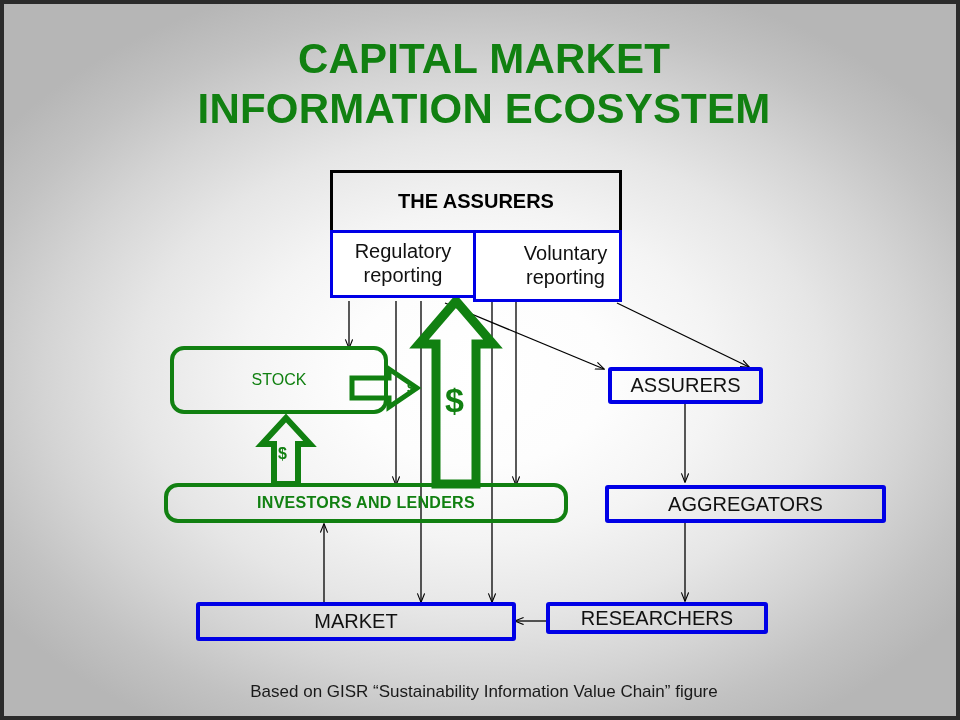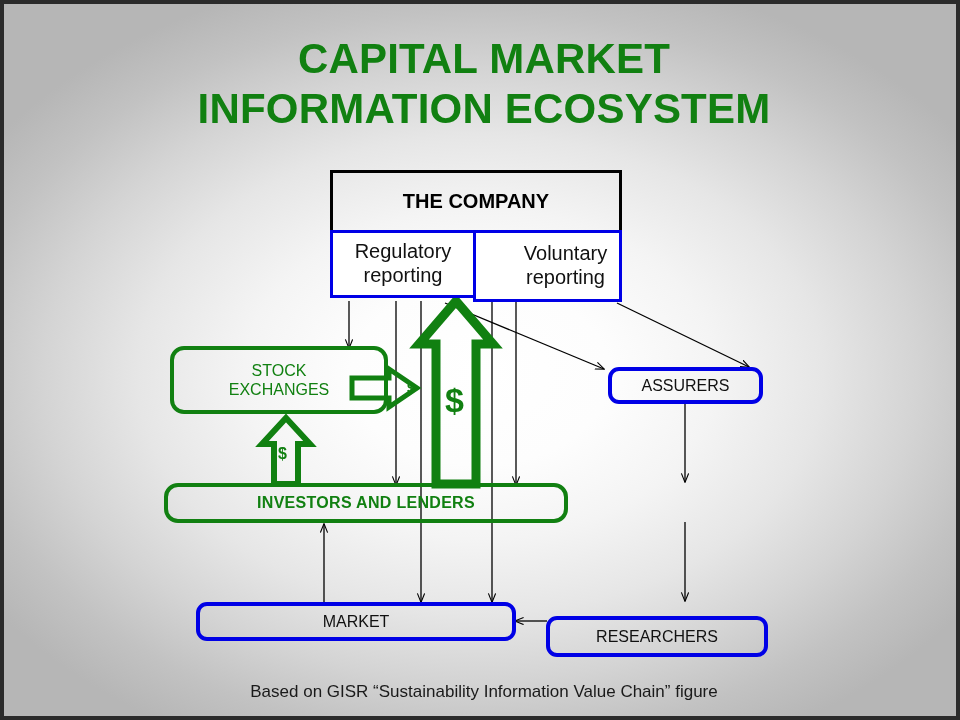--- a/index.html
+++ b/index.html
@@ -77,23 +77,23 @@
     color: #111;
     font-size: 20px;
     font-weight: normal;
     line-height: 1.18;
     background: #ffffff;
   }
   .rep-box.right { border-left: 3px solid #0000e6; padding-left: 36px; }
 
   .blue-round {
     border: 4px solid #0000e6;
-    border-radius: 11px;
+    border-radius: 3px;
     color: #111;
-    font-size: 16px;
+    font-size: 20px;
     background: transparent;
   }
 
   .green-round {
     border: 4px solid #118011;
     border-radius: 14px;
     color: #118011;
     font-size: 16px;
     line-height: 1.2;
     background: transparent;
@@ -199,52 +199,54 @@
              L 348,374
              L 385,374 Z" fill="none" stroke="#118011" stroke-width="5" stroke-linejoin="miter"></path>
   </svg>
 
   <div id="title">
     <span class="tl">CAPITAL MARKET</span>
     <span class="tl">INFORMATION ECOSYSTEM</span>
   </div>
 
   <div class="node company-head" style="left:326px; top:166px; width:292px; height:60px;">
-    <span>THE COMPANY</span>
+    <span>THE ASSURERS</span>
   </div>
 
   <div class="node rep-box" style="left:326px; top:226px; width:146px; height:68px; flex-direction:column;">
     <span>Regulatory</span>
     <span>reporting</span>
   </div>
 
   <div class="node rep-box right" style="left:469px; top:226px; width:149px; height:72px; flex-direction:column;">
     <span>Voluntary</span>
     <span>reporting</span>
   </div>
 
   <div class="node green-round" style="left:166px; top:342px; width:218px; height:68px; flex-direction:column;">
     <span>STOCK</span>
-    <span>EXCHANGES</span>
   </div>
 
   <div class="node blue-round" style="left:604px; top:363px; width:155px; height:37px;">
     <span>ASSURERS</span>
   </div>
 
   <div class="node green-round bold" style="left:160px; top:479px; width:404px; height:40px;">
     <span>INVESTORS AND LENDERS</span>
   </div>
 
+  <div class="node blue-round" style="left:601px; top:481px; width:281px; height:38px;">
+    <span>AGGREGATORS</span>
+  </div>
 
   <div class="node blue-round" style="left:192px; top:598px; width:320px; height:39px;">
     <span>MARKET</span>
   </div>
 
-  <div class="node blue-round" style="left:542px; top:612px; width:222px; height:41px;">
+  <div class="node blue-round" style="left:542px; top:598px; width:222px; height:32px;">
     <span>RESEARCHERS</span>
   </div>
 
   <div class="dollar-big" style="left:441px; top:379px;">$</div>
 
   <div class="dollar-sm" style="left:403px; top:377px;">$</div>
 
   <div class="dollar-sm2" style="left:274px; top:442px;">$</div>
 
   <div id="footer">Based on GISR “Sustainability Information Value Chain” figure</div>

